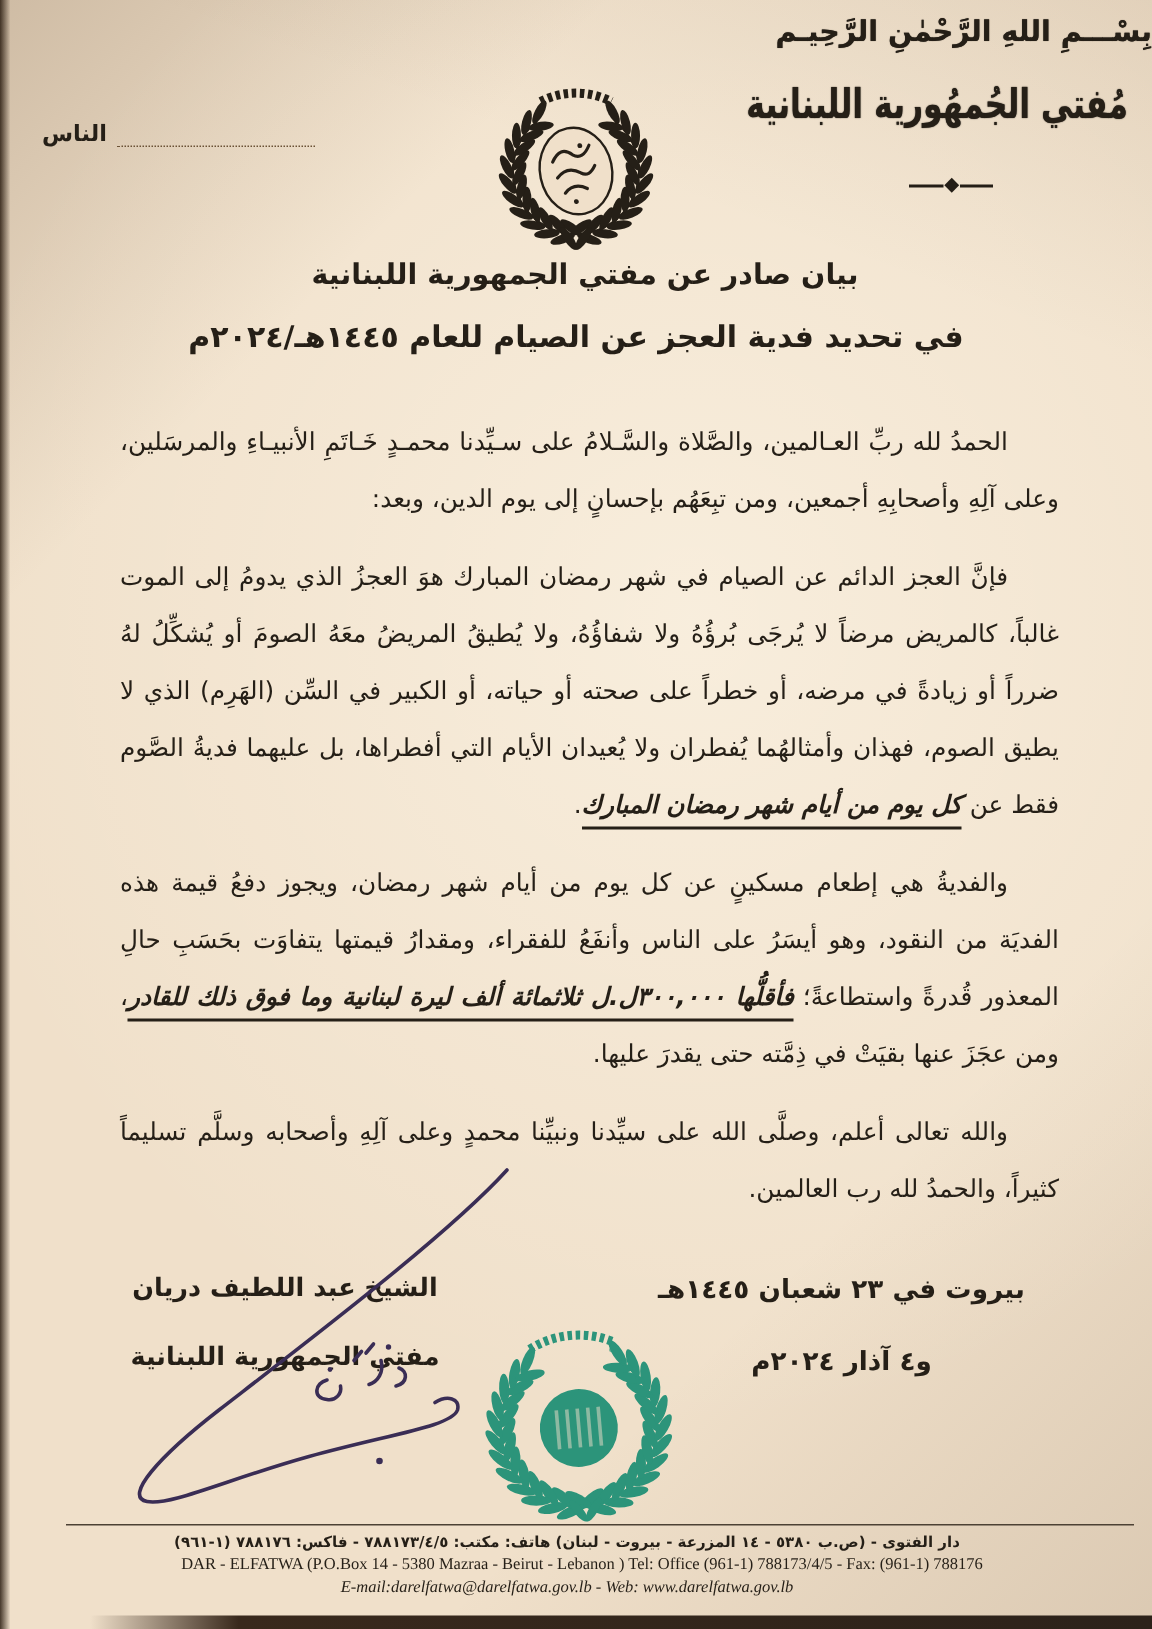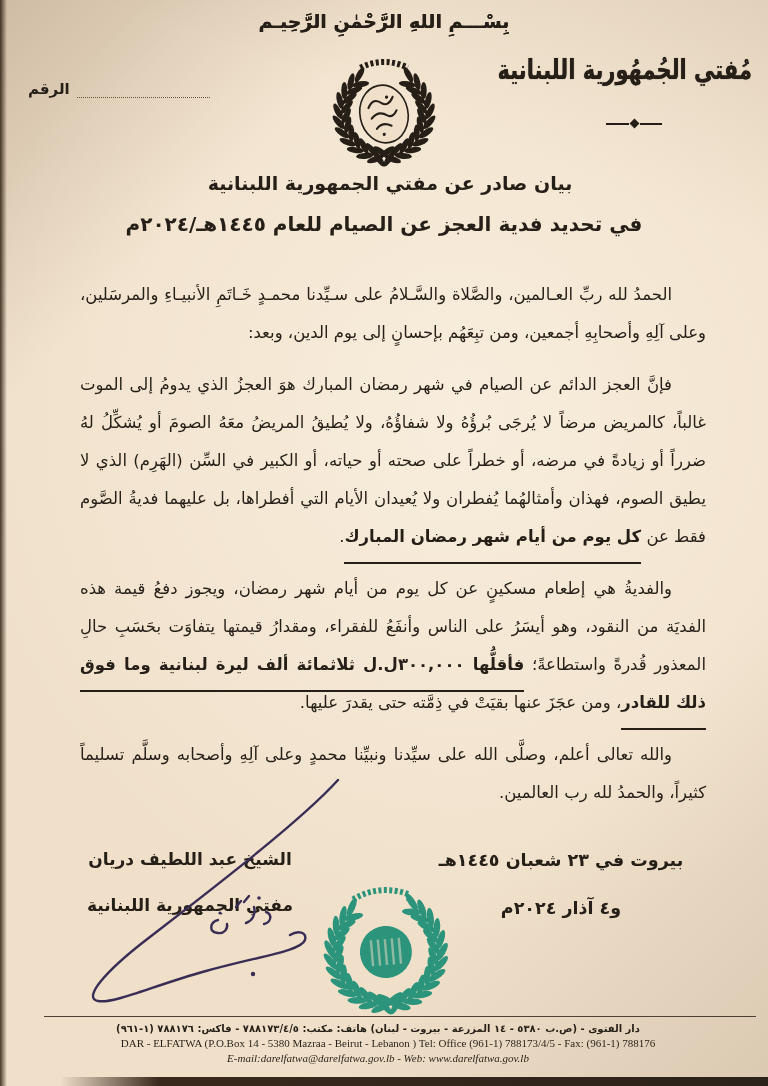--- a/index.html
+++ b/index.html
@@ -10,38 +10,38 @@
       radial-gradient(120% 90% at 60% 38%, rgba(255,249,236,.55) 0%, rgba(255,249,236,0) 55%),
       linear-gradient(135deg, rgba(100,72,44,.24) 0%, rgba(100,72,44,0) 22%),
       linear-gradient(315deg, rgba(100,72,44,.15) 0%, rgba(100,72,44,0) 26%),
       linear-gradient(200deg, rgba(100,72,44,.10) 0%, rgba(100,72,44,0) 18%),
       #f0e0ca;
   }
   .edge-left{position:absolute;top:0;bottom:0;left:0;width:7px;
     background:linear-gradient(to right, rgba(40,26,14,.85), rgba(40,26,14,0));z-index:9;}
   .edge-bottom{position:absolute;bottom:0;left:60px;right:0;height:9px;z-index:9;
     background:linear-gradient(to right, rgba(44,34,24,0), #39291c 14%, #2c221a);}
-  .bismillah{position:absolute;top:10px;left:0;right:0;text-align:center;
+  .bismillah{position:absolute;top:10px;left:0;right:0;
     font-size:19px;font-weight:700;letter-spacing:-0.5px;text-shadow:0 0 .5px #251f17;}
   .callig{position:absolute;top:54px;right:16px;width:250px;text-align:center;
     font-size:21px;font-weight:700;white-space:nowrap;transform:scaleY(1.3);
     transform-origin:top center;text-shadow:0 0 .7px #1d1812;}
   .divider{position:absolute;top:120px;right:106px;width:56px;display:flex;align-items:center;}
   .divider .d-line{flex:1;border-top:2px solid #241e16;}
   .divider .d-gem{width:7px;height:7px;background:#241e16;transform:rotate(45deg);margin:0 2px;flex:none;}
   .raqam{position:absolute;top:80px;left:28px;width:182px;display:flex;align-items:flex-end;gap:7px;direction:rtl;}
   .raqam .lbl{font-size:15px;font-weight:700;flex:none;}
   .raqam .line{flex:1;border-bottom:1.5px dotted #6b5236;height:15px;}
   .emblem-black{position:absolute;left:316px;top:54px;width:136px;height:124px;}
   .title1{position:absolute;top:172px;left:12px;right:0;text-align:center;font-size:19px;font-weight:700;}
   .title2{position:absolute;top:212px;left:0;right:0;text-align:center;font-size:20px;font-weight:700;}
   .body-text{position:absolute;top:276px;right:62px;left:80px;
     font-size:16.5px;line-height:38px;text-align:justify;}
   .body-text p{margin:0 0 14px 0;text-indent:34px;}
-  .bu{font-weight:700;border-bottom:2px solid #251f17;padding-bottom:16px;}
+  .bu{font-weight:700;border-bottom:2px solid #251f17;padding-bottom:5px;font-style:italic;}
   .date-block{position:absolute;top:836px;right:56px;width:302px;text-align:center;
     font-weight:700;font-size:17.5px;line-height:48px;}
   .mufti-block{position:absolute;top:836px;left:68px;width:244px;text-align:center;
     font-weight:700;font-size:17px;line-height:46px;}
   .sig-svg{position:absolute;left:48px;top:752px;width:330px;height:260px;z-index:5;pointer-events:none;}
   .seal-green{position:absolute;left:296px;top:872px;width:180px;height:162px;
     transform:rotate(-5deg);opacity:.93;}
   .footer{position:absolute;left:0;right:12px;top:1016px;text-align:center;z-index:4;}
   .footer-rule{border-top:1.5px solid #4c4134;margin:0 0 4px 44px;}
   .f-ar{font-size:10px;font-weight:700;line-height:15px;}
@@ -57,21 +57,21 @@
 
   <div class="callig">مُفتي الجُمهُورية اللبنانية</div>
   <div class="divider">
     <span class="d-line"></span>
       <span class="d-gem"></span>
       <span class="d-line"></span>
   </div>
 
   <div class="raqam">
     <span class="line"></span>
-    <span class="lbl">الرقم</span>
+    <span class="lbl">الناس</span>
   </div>
 
   <svg class="emblem-black" id="emblemBlack" viewBox="0 0 136 124">
       <path d="M 71.7 101.8 A 42 42 0 0 0 93.9 26.9" fill="none" stroke="#251f17" stroke-width="1.3"></path>
       <path d="M 64.3 101.8 A 42 42 0 0 1 42.1 26.9" fill="none" stroke="#251f17" stroke-width="1.3"></path>
       <ellipse cx="71.3" cy="97.7" rx="3" ry="8.5" transform="rotate(55.0 71.3 97.7)" fill="#251f17"></ellipse>
       <ellipse cx="76.9" cy="105.3" rx="3" ry="8.5" transform="rotate(108.8 76.9 105.3)" fill="#251f17"></ellipse>
       <ellipse cx="80.1" cy="95.8" rx="3" ry="8.5" transform="rotate(41.3 80.1 95.8)" fill="#251f17"></ellipse>
       <ellipse cx="87.4" cy="101.9" rx="3" ry="8.5" transform="rotate(95.1 87.4 101.9)" fill="#251f17"></ellipse>
       <ellipse cx="88.3" cy="91.9" rx="3" ry="8.5" transform="rotate(27.6 88.3 91.9)" fill="#251f17"></ellipse>

